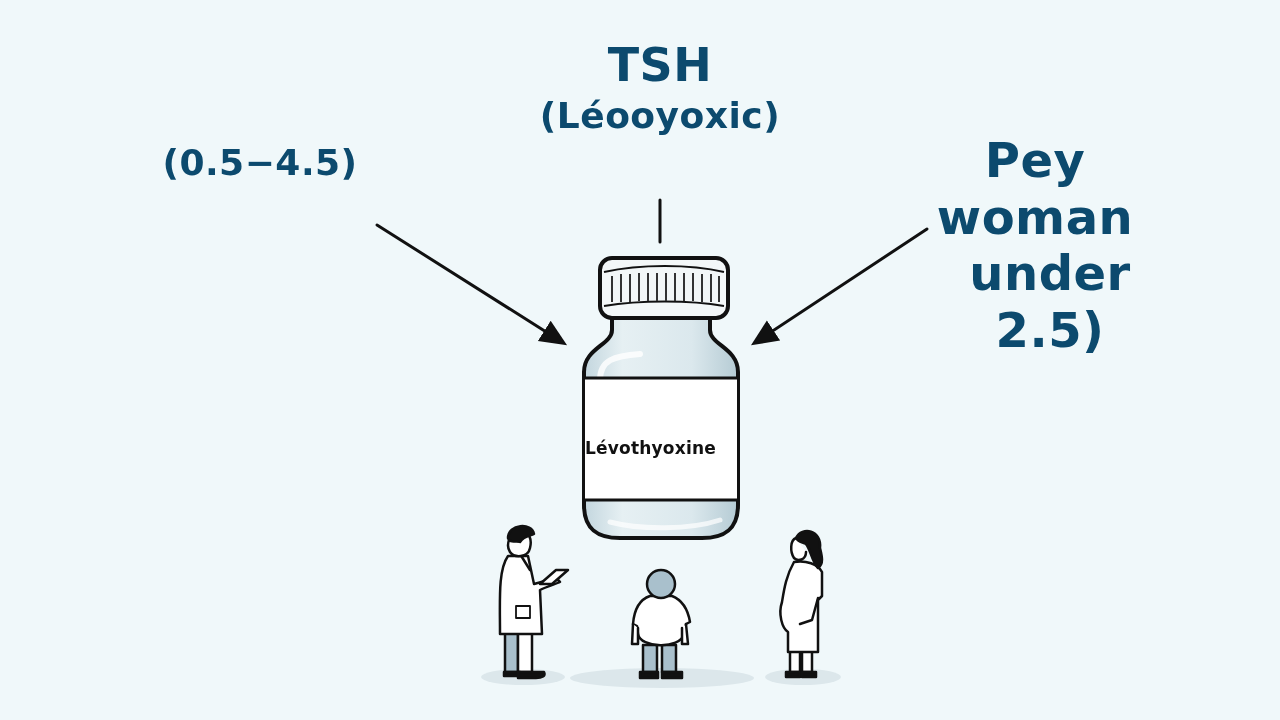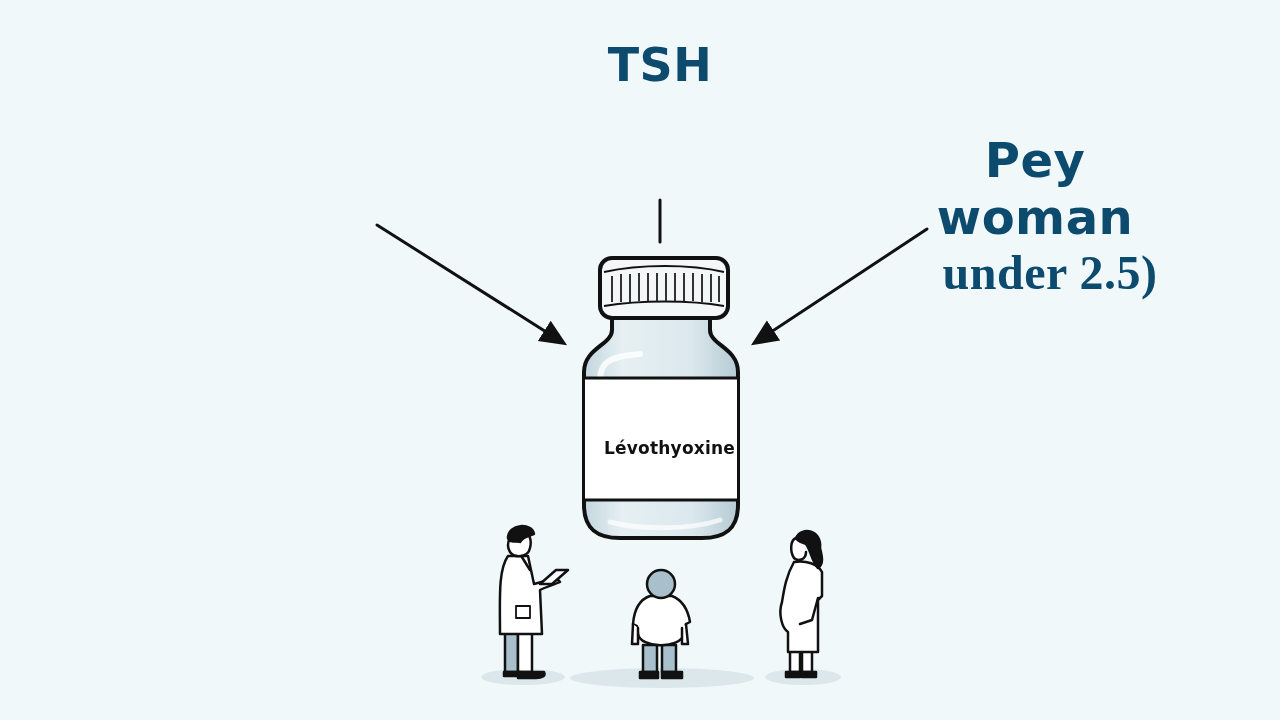--- a/index.html
+++ b/index.html
@@ -15,25 +15,25 @@
       font-weight: bold;
       text-align: center;
       line-height: 1.18;
       letter-spacing: 0.5px;
     }
     .label span { display: block; }
     #label-top { left: 500px; top: 40px; width: 320px; font-size: 36px; }
     #label-top .title { font-size: 46px; line-height: 1.1; margin-bottom: 4px; }
     #label-left { left: 120px; top: 142px; width: 280px; font-size: 36px; }
     #label-right { left: 895px; top: 132px; width: 280px; font-size: 48px; }
-    #label-right .l2 { padding-left: 30px; font-family: Liberation Serif, serif; }
+    #label-right .l2 { padding-left: 30px; }
     svg.scene { position: absolute; left: 0; top: 0; }
     .bottle-text {
       position: absolute; left: 585px; top: 438px; width: 150px;
-      text-align: right; font-size: 17px; font-weight: bold; color: #111;
+      text-align: left; font-size: 17px; font-weight: bold; color: #111;
       letter-spacing: 0.2px;
     }
   </style>
 </head>
 <body>
 
 <svg class="scene" width="1280" height="720" viewBox="0 0 1280 720">
   <defs>
     <marker id="arrowhead" markerWidth="10" markerHeight="10" refX="7" refY="5" orient="auto" markerUnits="strokeWidth">
       <path d="M0,1 L9,5 L0,9 z" fill="#111"></path>
@@ -116,23 +116,25 @@
     <path d="M802,672 L816,672 L816,677 L802,677 Z" fill="#111"></path>
     <path d="M794,562 C786,576 784,590 782,602 C778,614 782,628 788,632 L788,652 L818,652 L818,600 L822,596 L822,572 C818,564 806,560 794,562 Z" fill="#ffffff"></path>
     <path d="M818,598 L812,620 L800,624" fill="none"></path>
     <path d="M796,538 C790,540 790,552 794,558 C798,562 806,560 806,552" fill="#ffffff"></path>
     <path d="M796,538 C802,526 822,530 820,548 C822,556 824,564 818,568 C812,562 810,548 806,544 C802,542 798,542 796,538 Z" fill="#111"></path>
   </g>
 </svg>
 
 <div class="label" id="label-top">
   <span class="title">TSH</span>
+  <span>(Léooyoxic)</span>
 </div>
 
 <div class="label" id="label-left">
+  <span>(0.5−4.5)</span>
 </div>
 
 <div class="label" id="label-right">
   <span>Pey woman</span>
   <span class="l2">under 2.5)</span>
 </div>
 
 <div class="bottle-text">Lévothyoxine</div>
 
 </body></html>

